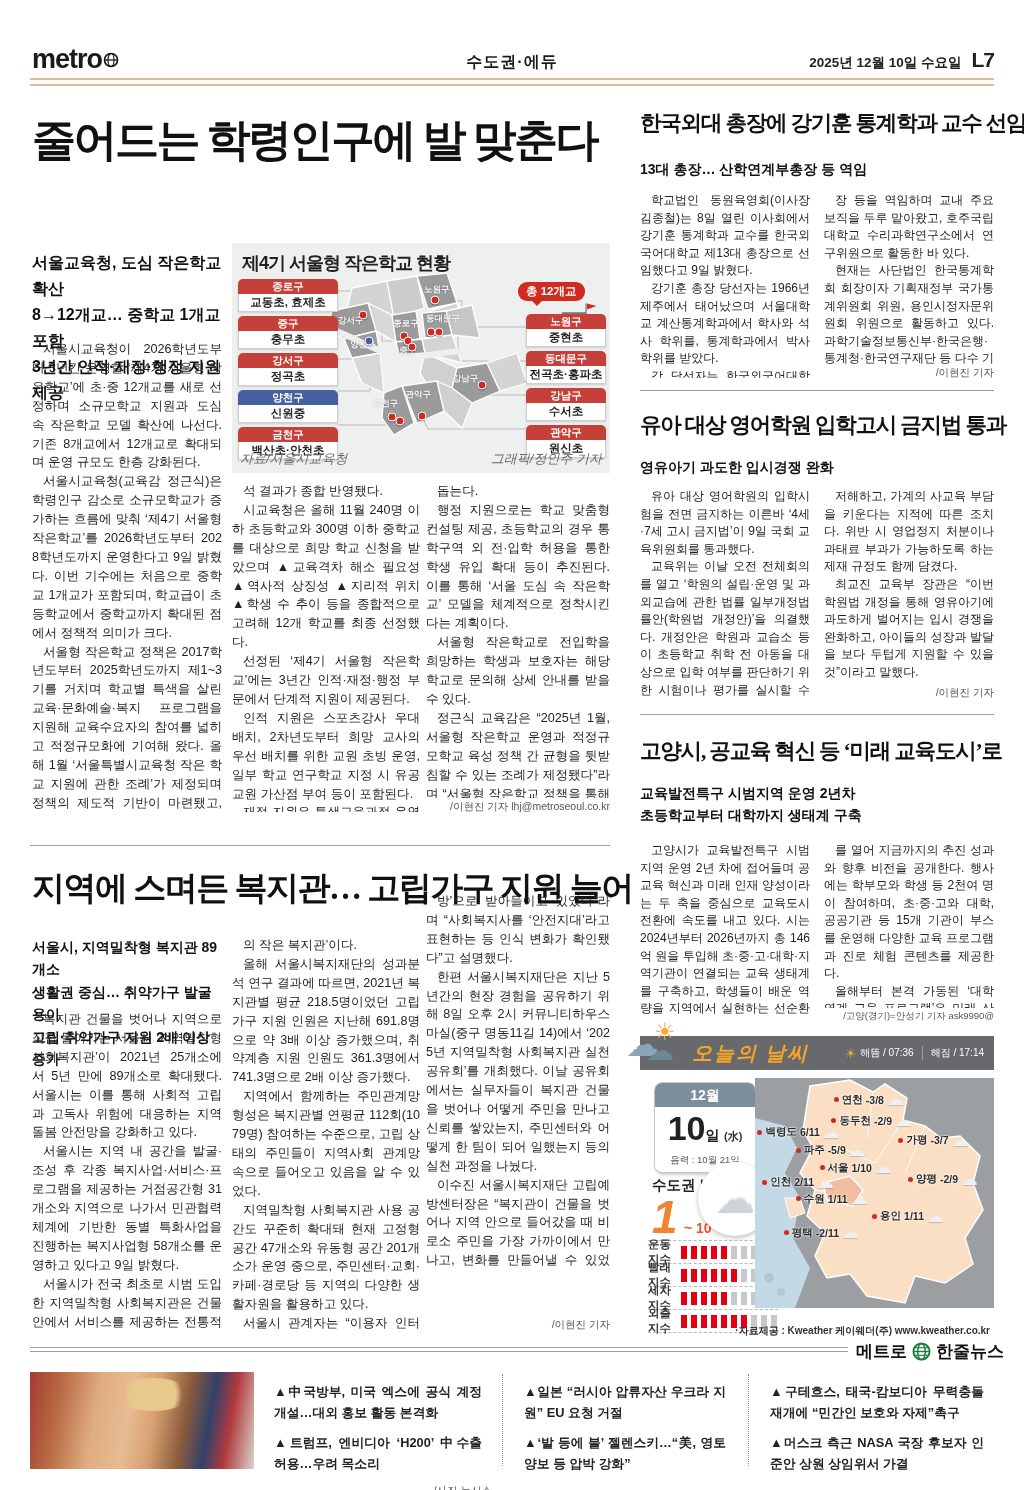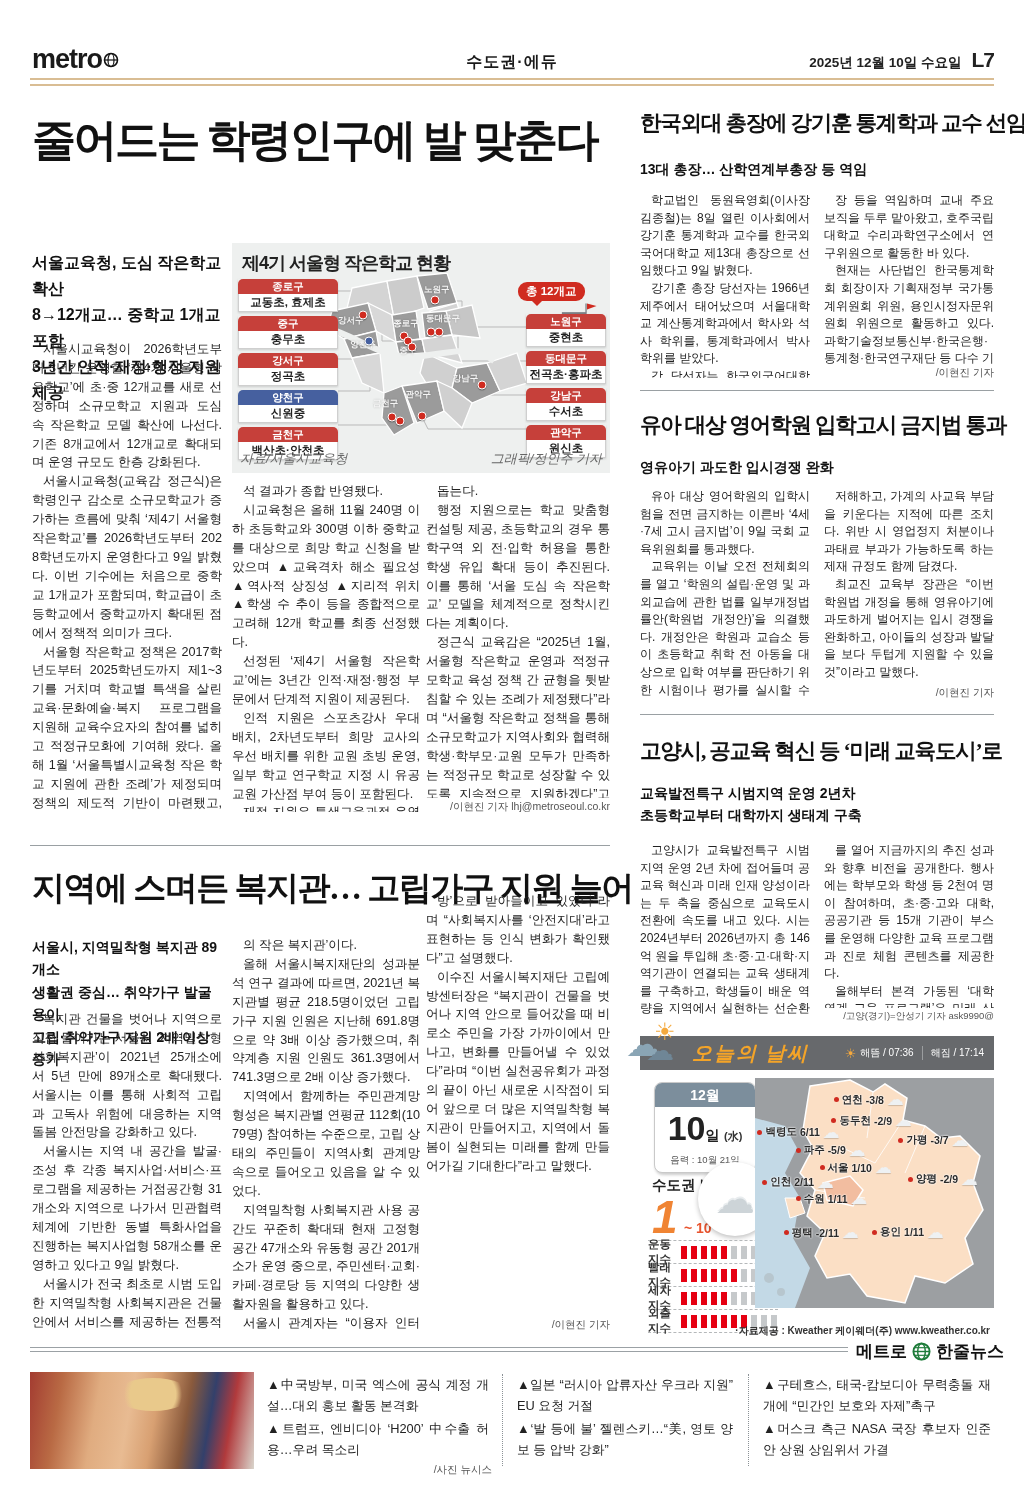--- a/index.html
+++ b/index.html
@@ -60,21 +60,21 @@
   .bars i{width:6.5px;height:13px;background:#c6c9cb;border:1px solid #fff;}
   .bars i.on{background:#e60012;}
   .city{position:absolute;display:flex;align-items:center;gap:3px;white-space:nowrap;font-size:10.5px;font-weight:bold;color:#2a2a2a;text-shadow:0 0 2px #fff,0 0 2px #fff;}
   .city .cdot{width:5px;height:5px;border-radius:50%;background:#d02b20;display:inline-block;}
   .city .cloud{font-size:17px;color:#eef1f3;text-shadow:0 1px 1px rgba(0,0,0,.18);}
   .wx-provider{font-size:10px;font-weight:bold;color:#333;}
   
   .ol-rule{border-top:1.5px solid #9ba1a5;border-bottom:1.5px solid #9ba1a5;height:3px;}
   .ol-title{display:flex;align-items:center;gap:5px;font-size:17px;font-weight:bold;color:#111;}
   .ol-col{font-size:12.8px;line-height:20.5px;text-align:justify;word-break:break-all;color:#222;}
-  .ol-col div{margin:3px;}
+  .ol-col div{margin:10px;font-weight:bold;}
   .dotted-v{border-left:1.5px dotted #8b9196;}
   .photo{background:linear-gradient(100deg,#a33c31 0%,#b96a44 14%,#e0ac80 30%,#e8bb92 44%,#d8a072 55%,#8a5a3c 68%,#33406b 78%,#b13a3c 87%,#d9d5cc 100%);}
   .photo:before{content:"";position:absolute;left:38%;top:6%;width:34%;height:34%;border-radius:50%;
     background:radial-gradient(circle,#e9c98b 0 55%,transparent 70%);}
 </style>
 </head>
 <body>
 
 <div id="page">
 
@@ -252,20 +252,21 @@
   <p class="para">석 결과가 종합 반영됐다.</p>
       <p class="para">시교육청은 올해 11월 240명 이하 초등학교와 300명 이하 중학교를 대상으로 희망 학교 신청을 받았으며 ▲교육격차 해소 필요성 ▲역사적 상징성 ▲지리적 위치 ▲학생 수 추이 등을 종합적으로 고려해 12개 학교를 최종 선정했다.</p>
       <p class="para">선정된 ‘제4기 서울형 작은학교’에는 3년간 인적·재정·행정 부문에서 단계적 지원이 제공된다.</p>
       <p class="para">인적 지원은 스포츠강사 우대 배치, 2차년도부터 희망 교사의 우선 배치를 위한 교원 초빙 운영, 일부 학교 연구학교 지정 시 유공 교원 가산점 부여 등이 포함된다.</p>
       <p class="para">재정 지원은 특색교육과정 운영을 위해 연 2000만원을 지원해 소규모학교의 특성을 반영한 교육과정 운영을</p>
     </div>
   <div class="abs bodycol" style="left:426px;top:482px;width:184px;height:316px;">
 
   <p class="para">돕는다.</p>
       <p class="para">행정 지원으로는 학교 맞춤형 컨설팅 제공, 초등학교의 경우 통학구역 외 전·입학 허용을 통한 학생 유입 확대 등이 추진된다. 이를 통해 ‘서울 도심 속 작은학교’ 모델을 체계적으로 정착시킨다는 계획이다.</p>
+      <p class="para">서울형 작은학교로 전입학을 희망하는 학생과 보호자는 해당 학교로 문의해 상세 안내를 받을 수 있다.</p>
       <p class="para">정근식 교육감은 “2025년 1월, 서울형 작은학교 운영과 적정규모학교 육성 정책 간 균형을 뒷받침할 수 있는 조례가 제정됐다”라며 “서울형 작은학교 정책을 통해 소규모학교가 지역사회와 협력해 학생·학부모·교원 모두가 만족하는 적정규모 학교로 성장할 수 있도록 지속적으로 지원하겠다”고 말했다.</p>
     </div>
   <div class="abs byline" style="left:426px;top:800px;width:184px;">/이현진 기자 lhj@metroseoul.co.kr</div>
 
   <div class="abs rule" style="left:30px;top:845px;width:580px;"></div>
   <div class="abs serif h-sub" style="left:32px;top:866px;width:582px;">지역에 스며든 복지관… 고립가구 지원 늘어</div>
 
   <div class="abs" style="left:32px;top:936px;width:190px;">
 
   <div class="deck-s">서울시, 지역밀착형 복지관 89개소</div>
@@ -282,20 +283,21 @@
 
   <p class="para">의 작은 복지관’이다.</p>
       <p class="para">올해 서울시복지재단의 성과분석 연구 결과에 따르면, 2021년 복지관별 평균 218.5명이었던 고립가구 지원 인원은 지난해 691.8명으로 약 3배 이상 증가했으며, 취약계층 지원 인원도 361.3명에서 741.3명으로 2배 이상 증가했다.</p>
       <p class="para">지역에서 함께하는 주민관계망 형성은 복지관별 연평균 112회(1079명) 참여하는 수준으로, 고립 상태의 주민들이 지역사회 관계망 속으로 들어오고 있음을 알 수 있었다.</p>
       <p class="para">지역밀착형 사회복지관 사용 공간도 꾸준히 확대돼 현재 고정형 공간 47개소와 유동형 공간 201개소가 운영 중으로, 주민센터·교회·카페·경로당 등 지역의 다양한 생활자원을 활용하고 있다.</p>
       <p class="para">서울시 관계자는 “이용자 인터뷰 결과 지역밀착형 사회복지관으로 전환 이후 주민들이 복지관을 단순히 취약계층만을 위한 기관으로 인식하던 과거와 달리 ‘우리 동네 복지관’, ‘생활 속 사랑</p>
     </div>
   <div class="abs bodycol" style="left:426px;top:892px;width:184px;height:380px;">
 
   <p class="para">방’으로 받아들이고 있었다”라며 “사회복지사를 ‘안전지대’라고 표현하는 등 인식 변화가 확인됐다”고 설명했다.</p>
+      <p class="para">한편 서울시복지재단은 지난 5년간의 현장 경험을 공유하기 위해 8일 오후 2시 커뮤니티하우스 마실(중구 명동11길 14)에서 ‘2025년 지역밀착형 사회복지관 실천공유회’를 개최했다. 이날 공유회에서는 실무자들이 복지관 건물을 벗어나 어떻게 주민을 만나고 신뢰를 쌓았는지, 주민센터와 어떻게 한 팀이 되어 일했는지 등의 실천 과정을 나눴다.</p>
       <p class="para">이수진 서울시복지재단 고립예방센터장은 “복지관이 건물을 벗어나 지역 안으로 들어갔을 때 비로소 주민을 가장 가까이에서 만나고, 변화를 만들어낼 수 있었다”라며 “이번 실천공유회가 과정의 끝이 아닌 새로운 시작점이 되어 앞으로 더 많은 지역밀착형 복지관이 만들어지고, 지역에서 돌봄이 실현되는 미래를 함께 만들어가길 기대한다”라고 말했다.</p>
     </div>
   <div class="abs byline" style="left:426px;top:1318px;width:184px;">/이현진 기자</div>
 
   <div class="abs serif h-side" style="left:640px;top:108px;width:354px;">한국외대 총장에 강기훈 통계학과 교수 선임</div>
   <div class="abs deck-s" style="left:640px;top:158px;width:354px;">13대 총장… 산학연계부총장 등 역임</div>
   <div class="abs bodycol sm" style="left:640px;top:192px;width:170px;height:186px;">
 
   <p class="para">학교법인 동원육영회(이사장 김종철)는 8일 열린 이사회에서 강기훈 통계학과 교수를 한국외국어대학교 제13대 총장으로 선임했다고 9일 밝혔다.</p>
       <p class="para">강기훈 총장 당선자는 1966년 제주에서 태어났으며 서울대학교 계산통계학과에서 학사와 석사 학위를, 통계학과에서 박사 학위를 받았다.</p>
@@ -496,21 +498,21 @@
           <span>양평</span>
           <span>-2/9</span>
           <span class="cloud">☁</span>
         </span>
           <span class="city" style="left: 17%; top: 68%;">
           <span class="cdot"></span>
           <span>수원</span>
           <span>1/11</span>
           <span class="cloud">☁</span>
         </span>
-          <span class="city" style="left: 49%; top: 79%; margin-top: 16px;">
+          <span class="city" style="left: 49%; top: 79%;">
           <span class="cdot"></span>
           <span>용인</span>
           <span>1/11</span>
           <span class="cloud">☁</span>
         </span>
           <span class="city" style="left: 12%; top: 89%;">
           <span class="cdot"></span>
           <span>평택</span>
           <span>-2/11</span>
           <span class="cloud">☁</span>

